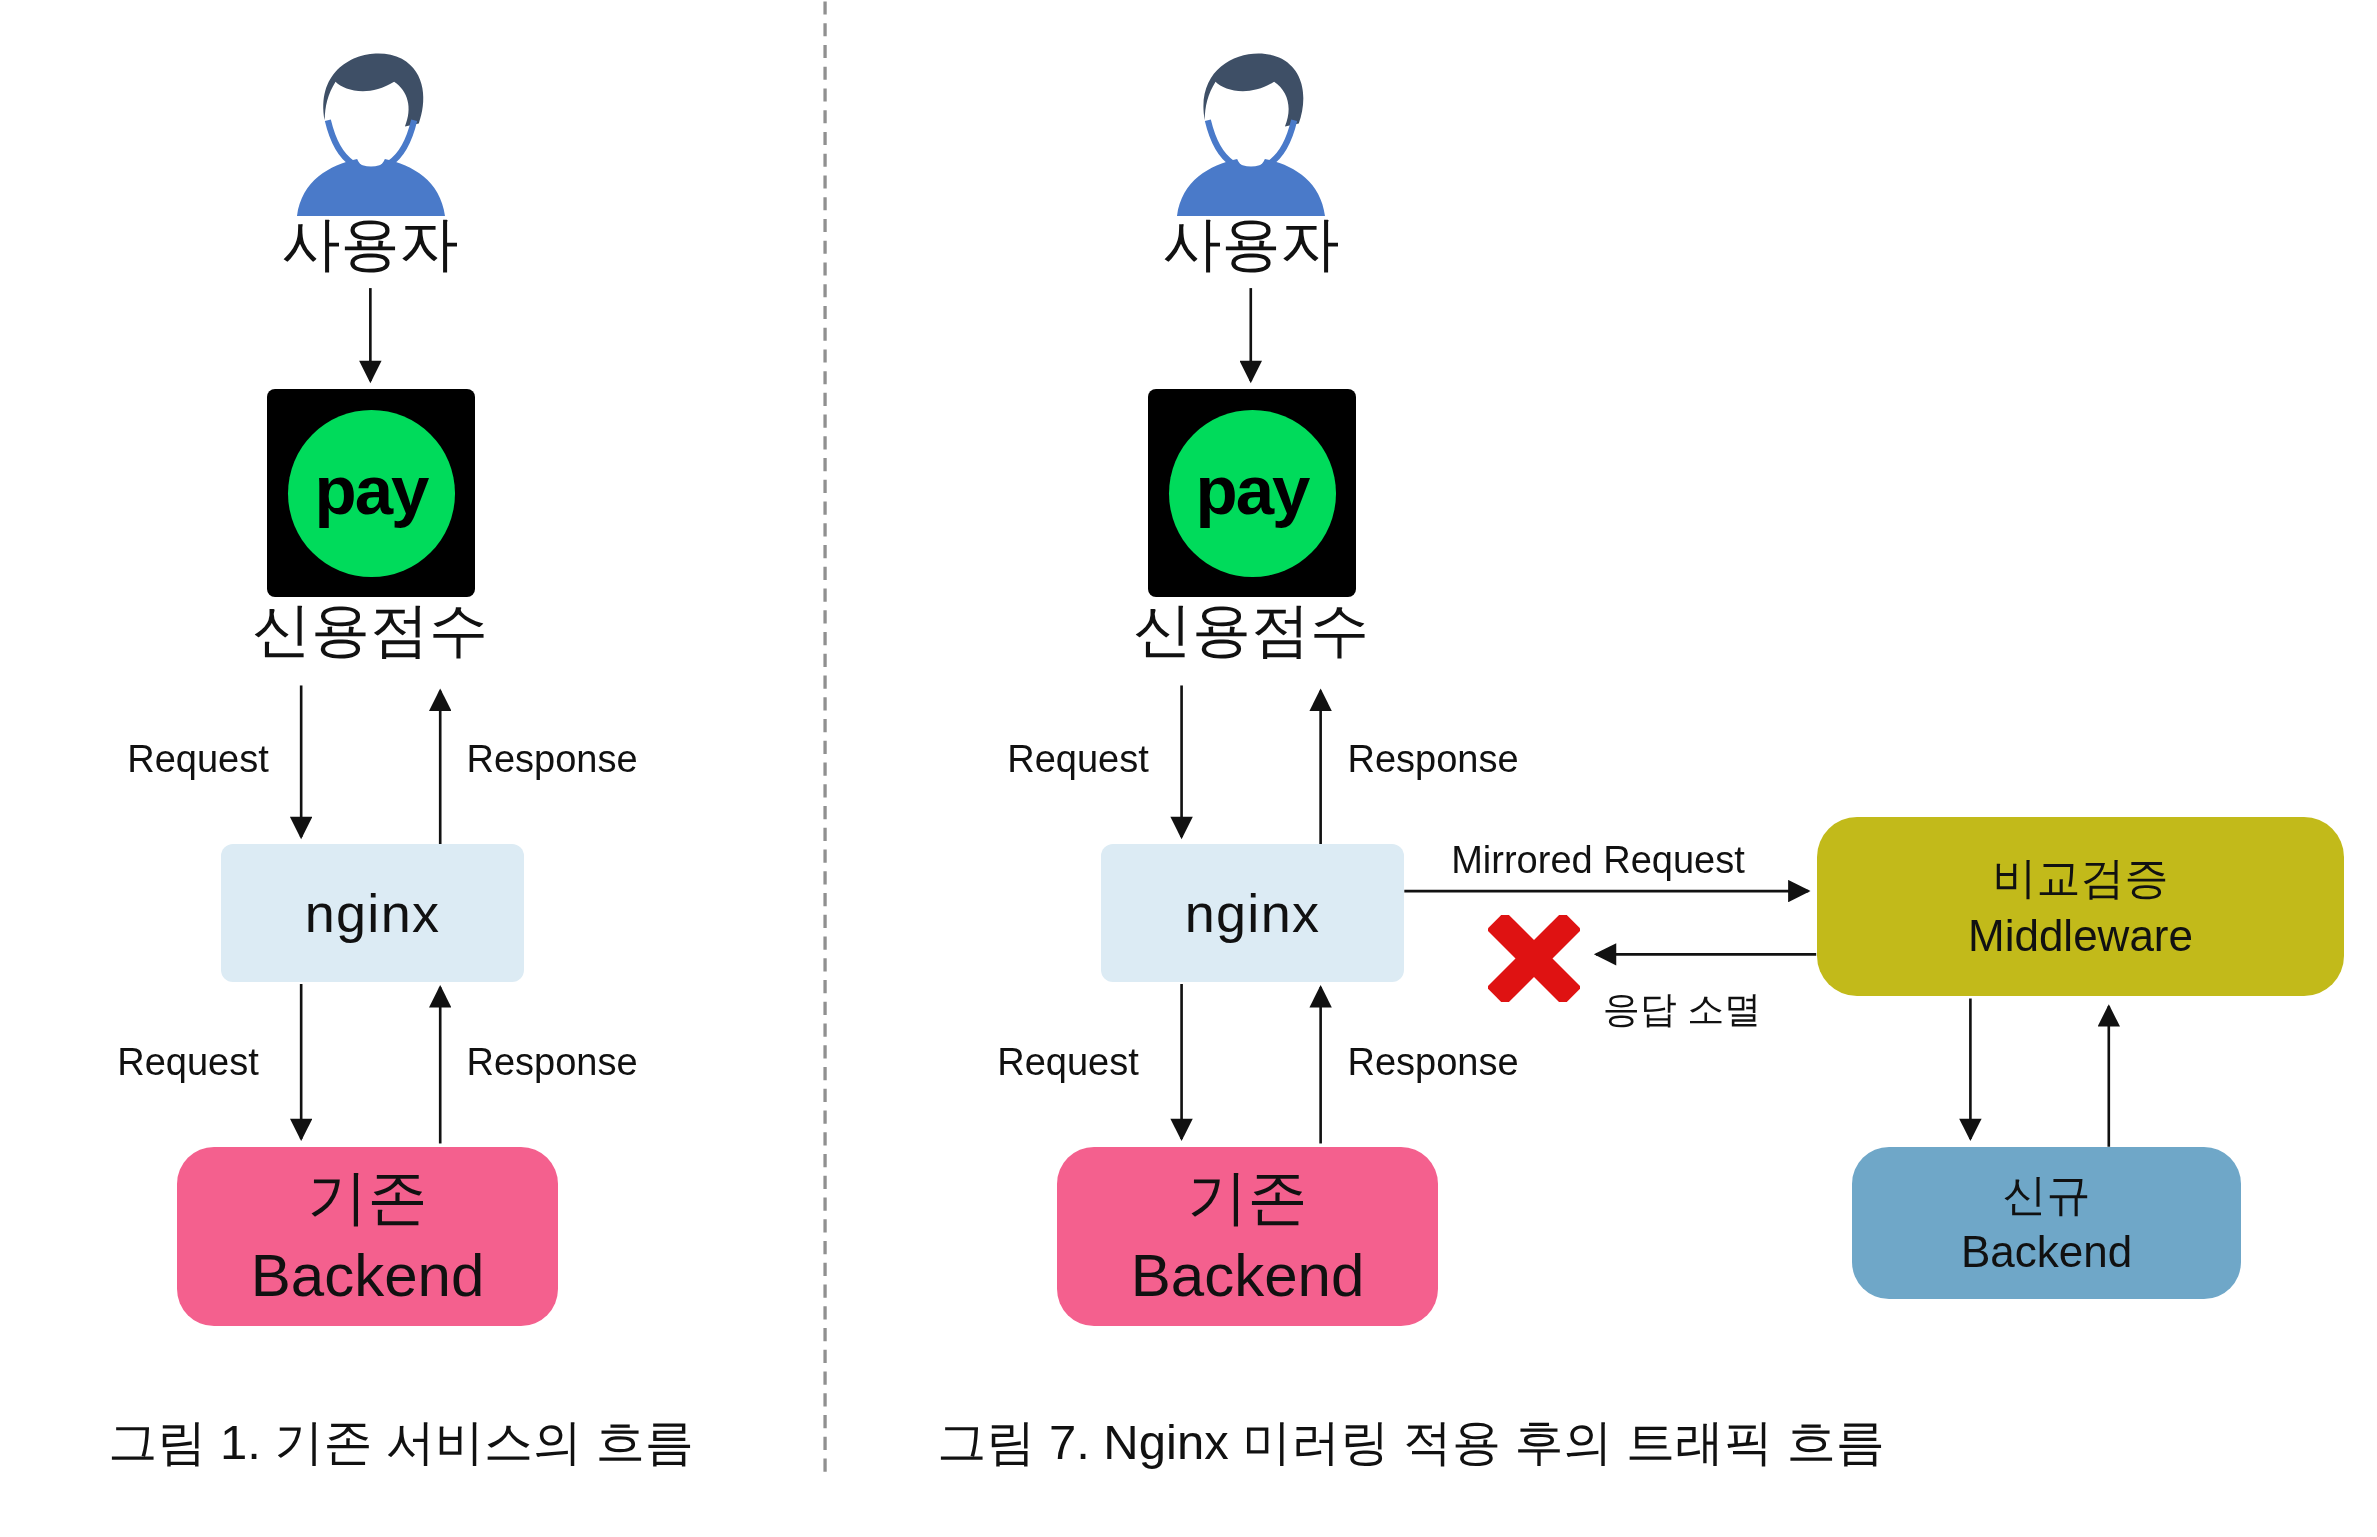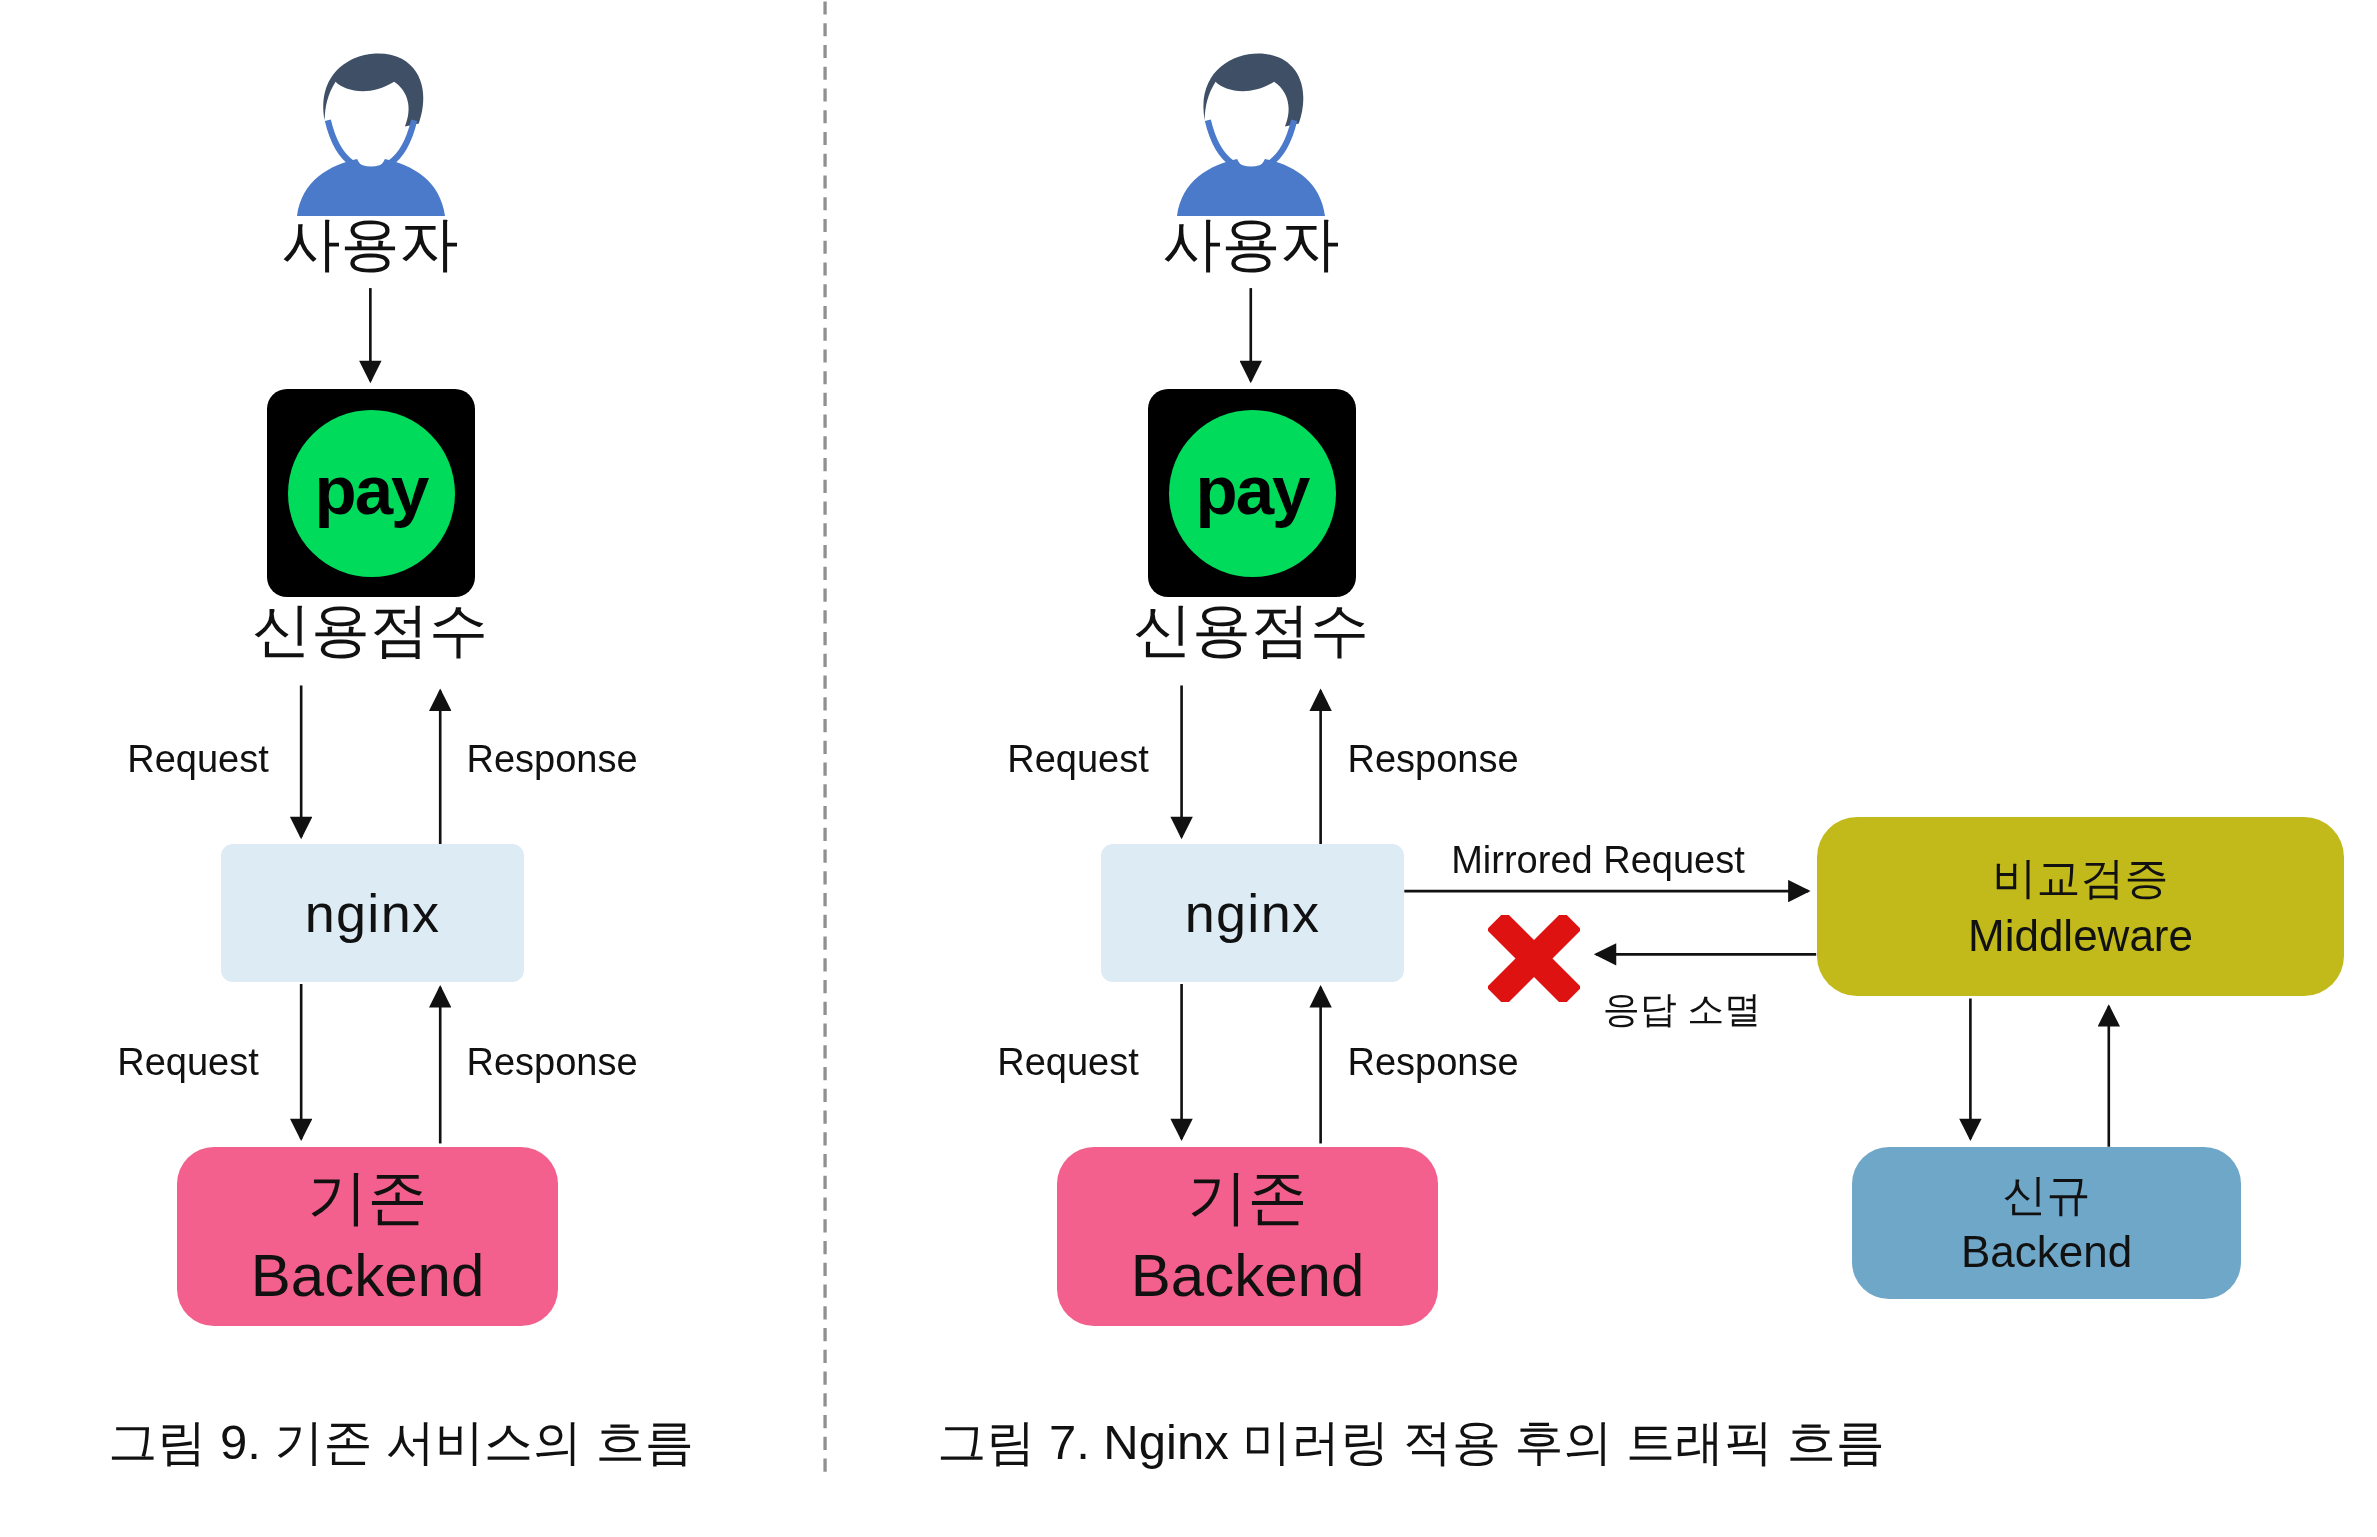--- a/index.html
+++ b/index.html
@@ -21,21 +21,21 @@
   .nginx-box{width:303px;height:138px;border-radius:12px;background:var(--nginx-box,#dcebf4);
         font-size:54px;font-weight:400;letter-spacing:1.3px;}
   .backend-box{width:381px;height:179px;border-radius:37px;background:var(--old-backend,#f4608e);
         font-size:60px;font-weight:500;}
   .middleware-box{width:527px;height:179px;border-radius:40px;background:var(--middleware,#c2ba1a);
         font-size:44px;font-weight:400;}
   .new-backend-box{width:389px;height:152px;border-radius:37px;background:var(--new-backend,#6fa7c8);
         font-size:44px;font-weight:500;}
 
   .avatar{position:absolute;width:188px;height:185px;}
-  .pay-icon{position:absolute;width:208px;height:208px;border-radius:20px;background:#000;
+  .pay-icon{position:absolute;width:208px;height:208px;border-radius:8px;background:#000;
         display:flex;align-items:center;justify-content:center;}
   .pay-circle{width:167px;height:167px;border-radius:50%;background:var(--pay-green,#00db5b);
         display:flex;align-items:center;justify-content:center;}
   .pay-text{font-size:69px;font-weight:700;letter-spacing:-2px;color:#000;padding-bottom:5.3px;}
 
   .x-icon{position:absolute;width:92px;height:87px;}
 </style>
 </head>
 <body>
 
@@ -92,21 +92,21 @@
     </div>
 
     <div class="lbl flow-lbl" style="left:188px;top:1063px;">Request</div>
     <div class="lbl flow-lbl" style="left:552px;top:1063px;">Response</div>
 
     <div class="node backend-box" style="left:177px;top:1147px;">
       <span>기존</span>
       <span>Backend</span>
     </div>
 
-    <div class="lbl caption" style="left:401px;top:1442px;">그림 9. 기존 서비스의 흐름</div>
+    <div class="lbl caption" style="left:401px;top:1442px;">그림 1. 기존 서비스의 흐름</div>
   </section>
 
   <section>
 
     <svg class="avatar" style="left:1157px;top:34px;" viewBox="0 0 120 120" xmlns="http://www.w3.org/2000/svg">
       <ellipse cx="60" cy="46" rx="27" ry="31" fill="#ffffff"></ellipse>
       <path d="M30,56 C23,18 60,6 80,16 C96,25 96,44 91,58 L82,60 C87,48 84,37 75,31 C59,41 43,37 37,31 C32,39 30,47 30,56 Z" fill="var(--avatar-hair,#3E4F66)"></path>
       <path d="M32,56 Q37,77 48,84 Q60,92 72,84 Q83,77 88,56" fill="none" stroke="var(--avatar-shirt,#4A7AC9)" stroke-width="4"></path>
       <path d="M12,118 C15,95 33,85 51,81 C55,90 65,90 69,81 C87,85 105,95 108,118 Z" fill="var(--avatar-shirt,#4A7AC9)"></path>
     </svg>

